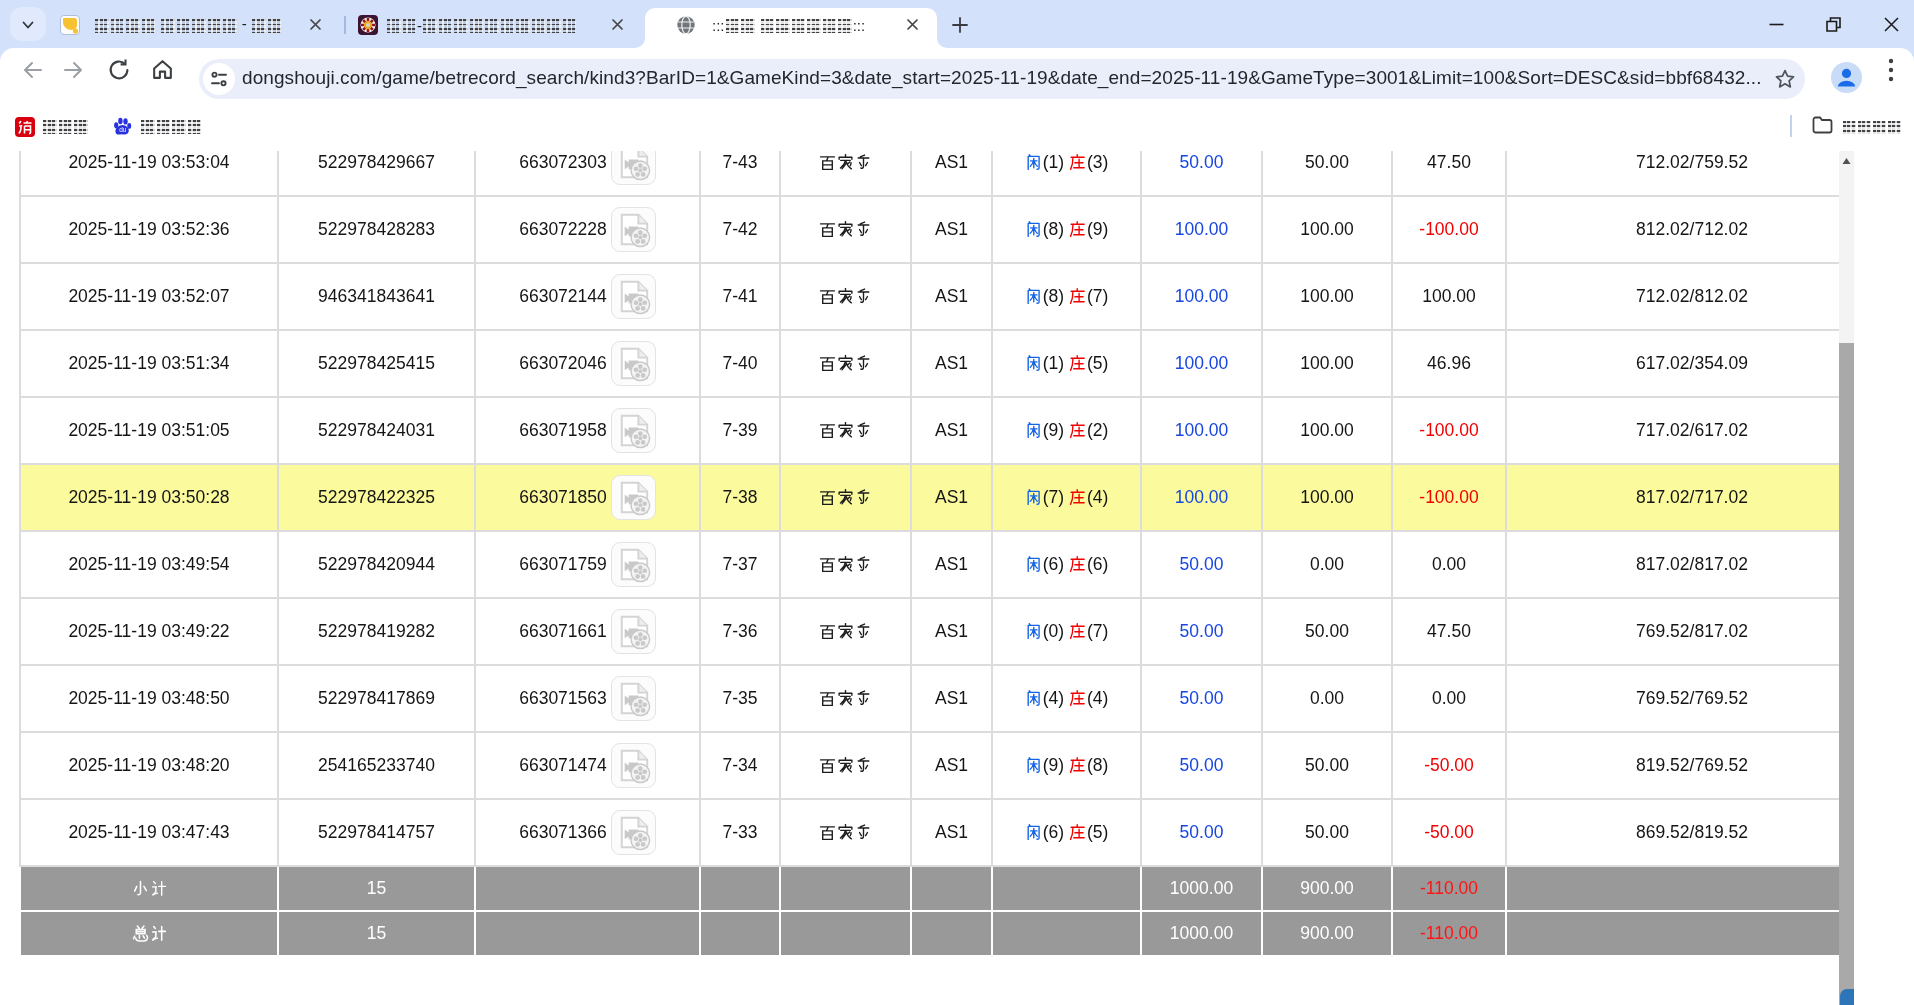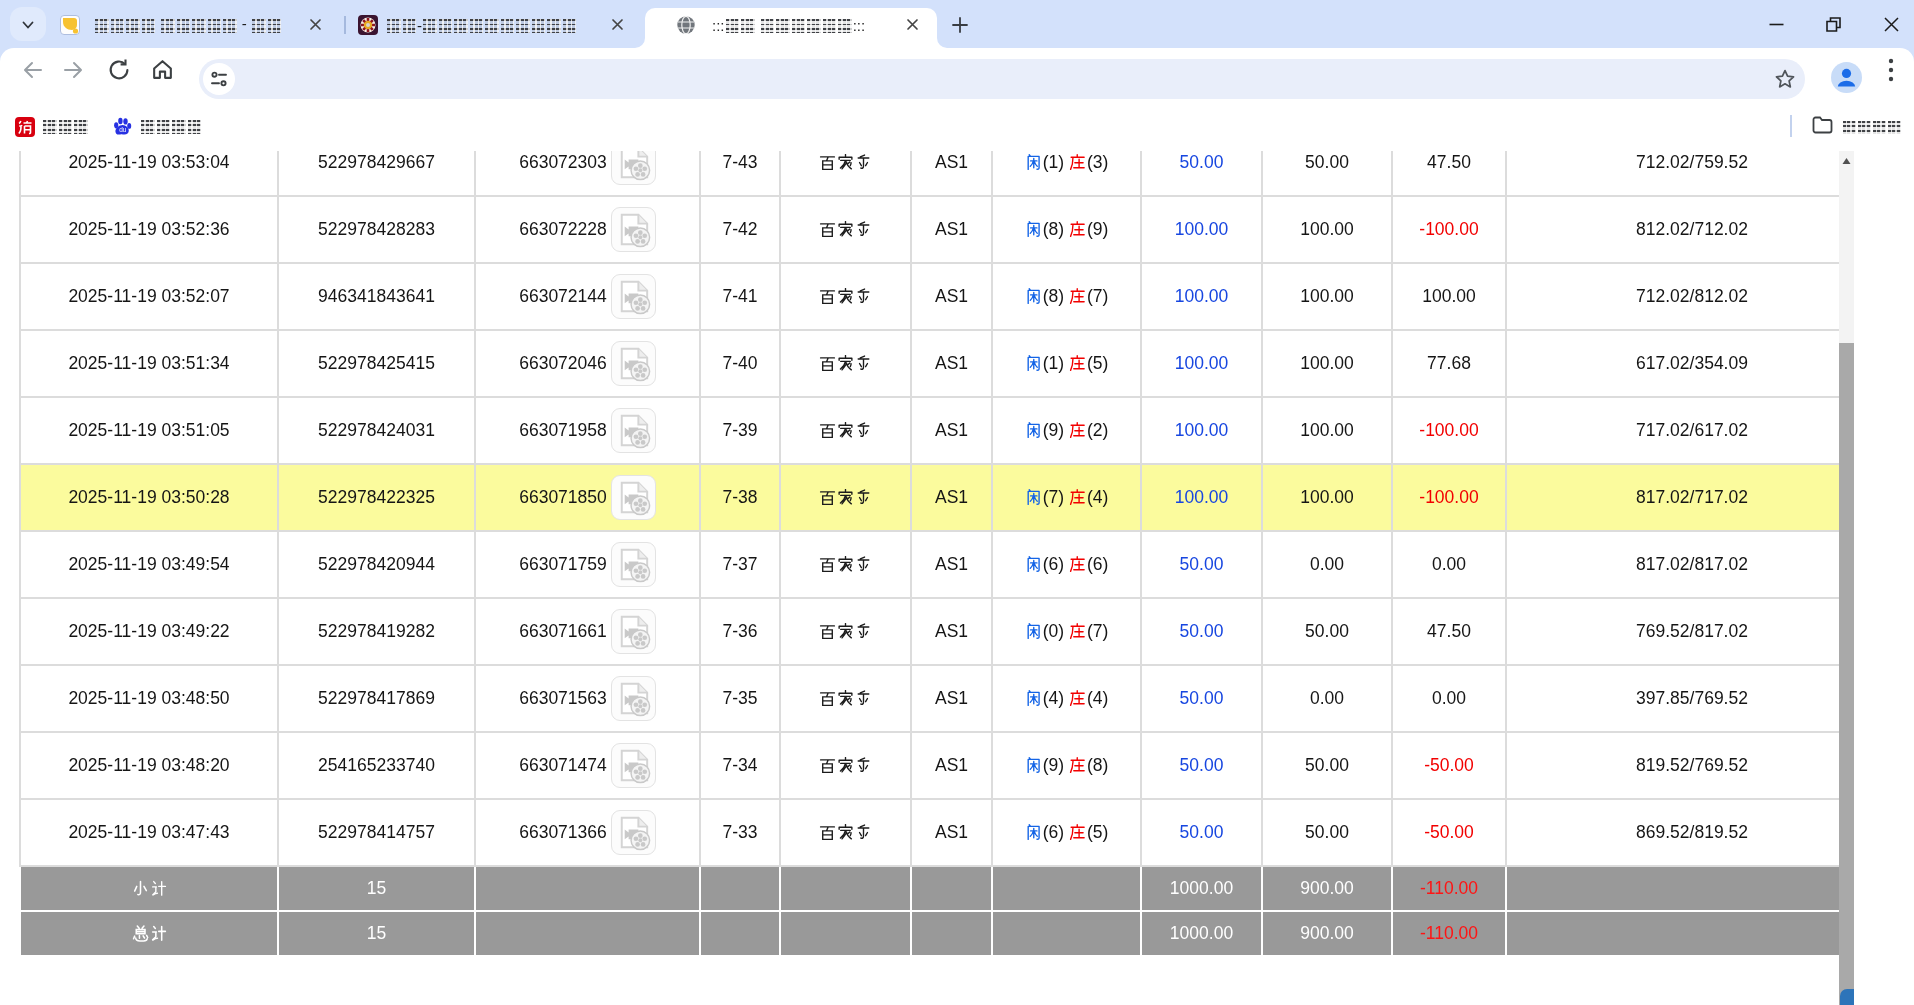--- a/index.html
+++ b/index.html
@@ -127,20 +127,21 @@
     <div class="circ">
         <svg class="ic" style="margin:7px auto 0" width="18" height="18" viewBox="0 0 18 18">
           <g stroke="#3c4043" stroke-width="1.9" stroke-linecap="round">
             <circle cx="4.5" cy="4.7" r="2.1" fill="none"></circle>
             <path d="M9 4.7 H16"></path>
             <circle cx="13.5" cy="13.3" r="2.1" fill="none"></circle>
             <path d="M2 13.3 H9"></path>
           </g>
         </svg>
       </div>
+    <div id="url">dongshouji.com/game/betrecord_search/kind3?BarID=1&amp;GameKind=3&amp;date_start=2025-11-19&amp;date_end=2025-11-19&amp;GameType=3001&amp;Limit=100&amp;Sort=DESC&amp;sid=bbf68432...</div>
     <svg class="ic" style="position:absolute;left:1575px;top:9px" width="22" height="22" viewBox="0 0 24 24">
         <path d="M12 2.8 L14.8 8.8 L21.3 9.6 L16.5 14.1 L17.8 20.6 L12 17.3 L6.2 20.6 L7.5 14.1 L2.7 9.6 L9.2 8.8 Z" fill="none" stroke="#50555b" stroke-width="1.9" stroke-linejoin="round"></path>
       </svg>
   </div>
   <div style="position:absolute;left:1831px;top:14px;width:31px;height:31px;border-radius:50%;background:#c8dcf8"></div>
   <svg class="ic" style="position:absolute;left:1831px;top:14px" width="31" height="31" viewBox="0 0 31 31">
       <circle cx="15.5" cy="11.4" r="4.6" fill="#1b6ce8"></circle>
       <path d="M6.8 24.6 a8.7 5.9 0 0 1 17.4 0 Z" fill="#1b6ce8"></path>
     </svg>
   <svg class="ic" style="position:absolute;left:1888px;top:8px" width="6" height="28" viewBox="0 0 6 28">
@@ -367,21 +368,21 @@
               <g stroke="#1464e6" stroke-width="5.2">
                 <path d="M12 9 V58 M16 3 L21 9 M12 9 H53 M53 9 V51 C53 56 51 58 45 57 M21 26 H45 M33 17 V52 M31 28 C29 36 25 42 20 46 M35 28 C37 36 41 42 46 46" fill="none" stroke-linecap="round"></path>
               </g>
             </svg><span>(1)</span> <svg class="hz" style="width:17px;height:17px;" viewBox="0 0 64 64">
               <g stroke="#f20000" stroke-width="5.2">
                 <path d="M31 3 V10 M8 12 H57 M15 12 C15 30 12 45 6 58 M38 20 V52 M22 33 H53 M18 52 H57" fill="none" stroke-linecap="round"></path>
               </g>
             </svg><span>(5)</span></td>
           <td class="blue">100.00</td>
           <td>100.00</td>
-          <td>77.68</td>
+          <td>46.96</td>
           <td>617.02/354.09</td>
         </tr>
 <tr>
           <td>2025-11-19 03:51:05</td>
           <td>522978424031</td>
           <td><span class="gid">663071958</span><svg class="mov" viewBox="0 0 44 44">
               <g>
 <path d="M10 7 H27 L36 16 V37 H10 Z" fill="#fff" stroke="#d4d4d4" stroke-width="2"></path>
 <path d="M27 7 L27 16 L36 16" fill="#eee" stroke="#d4d4d4" stroke-width="2"></path>
 <path d="M13 19 L17 22 V19 H27 V29 H17 V26 L13 29 Z" fill="#c9c9c9"></path>
@@ -598,21 +599,21 @@
                 <path d="M12 9 V58 M16 3 L21 9 M12 9 H53 M53 9 V51 C53 56 51 58 45 57 M21 26 H45 M33 17 V52 M31 28 C29 36 25 42 20 46 M35 28 C37 36 41 42 46 46" fill="none" stroke-linecap="round"></path>
               </g>
             </svg><span>(4)</span> <svg class="hz" style="width:17px;height:17px;" viewBox="0 0 64 64">
               <g stroke="#f20000" stroke-width="5.2">
                 <path d="M31 3 V10 M8 12 H57 M15 12 C15 30 12 45 6 58 M38 20 V52 M22 33 H53 M18 52 H57" fill="none" stroke-linecap="round"></path>
               </g>
             </svg><span>(4)</span></td>
           <td class="blue">50.00</td>
           <td>0.00</td>
           <td>0.00</td>
-          <td>397.85/769.52</td>
+          <td>769.52/769.52</td>
         </tr>
 <tr>
           <td>2025-11-19 03:48:20</td>
           <td>254165233740</td>
           <td><span class="gid">663071474</span><svg class="mov" viewBox="0 0 44 44">
               <g>
 <path d="M10 7 H27 L36 16 V37 H10 Z" fill="#fff" stroke="#d4d4d4" stroke-width="2"></path>
 <path d="M27 7 L27 16 L36 16" fill="#eee" stroke="#d4d4d4" stroke-width="2"></path>
 <path d="M13 19 L17 22 V19 H27 V29 H17 V26 L13 29 Z" fill="#c9c9c9"></path>
 <circle cx="29" cy="30" r="9.5" fill="#f4f4f4" stroke="#c9c9c9" stroke-width="1.5"></circle>

